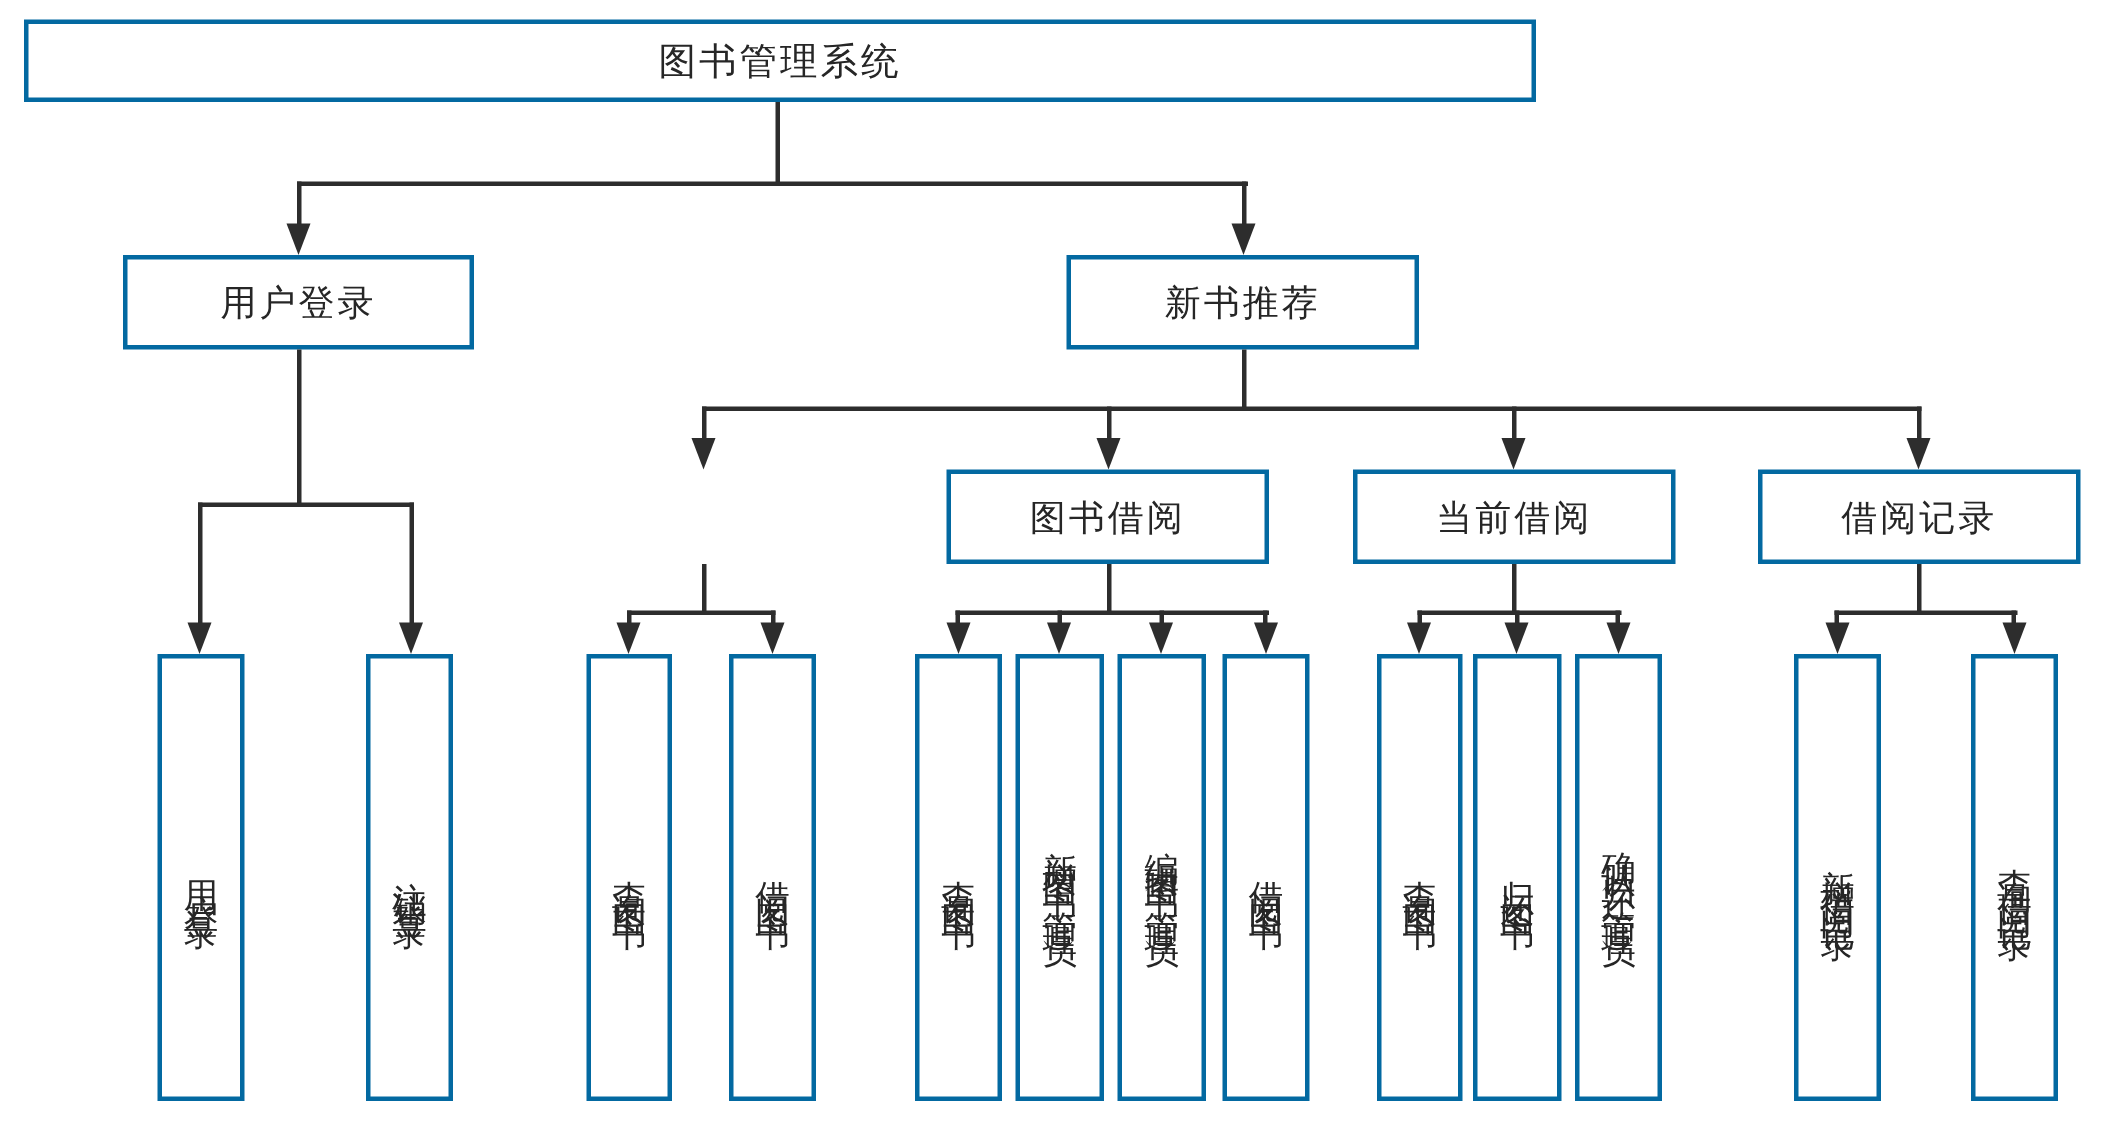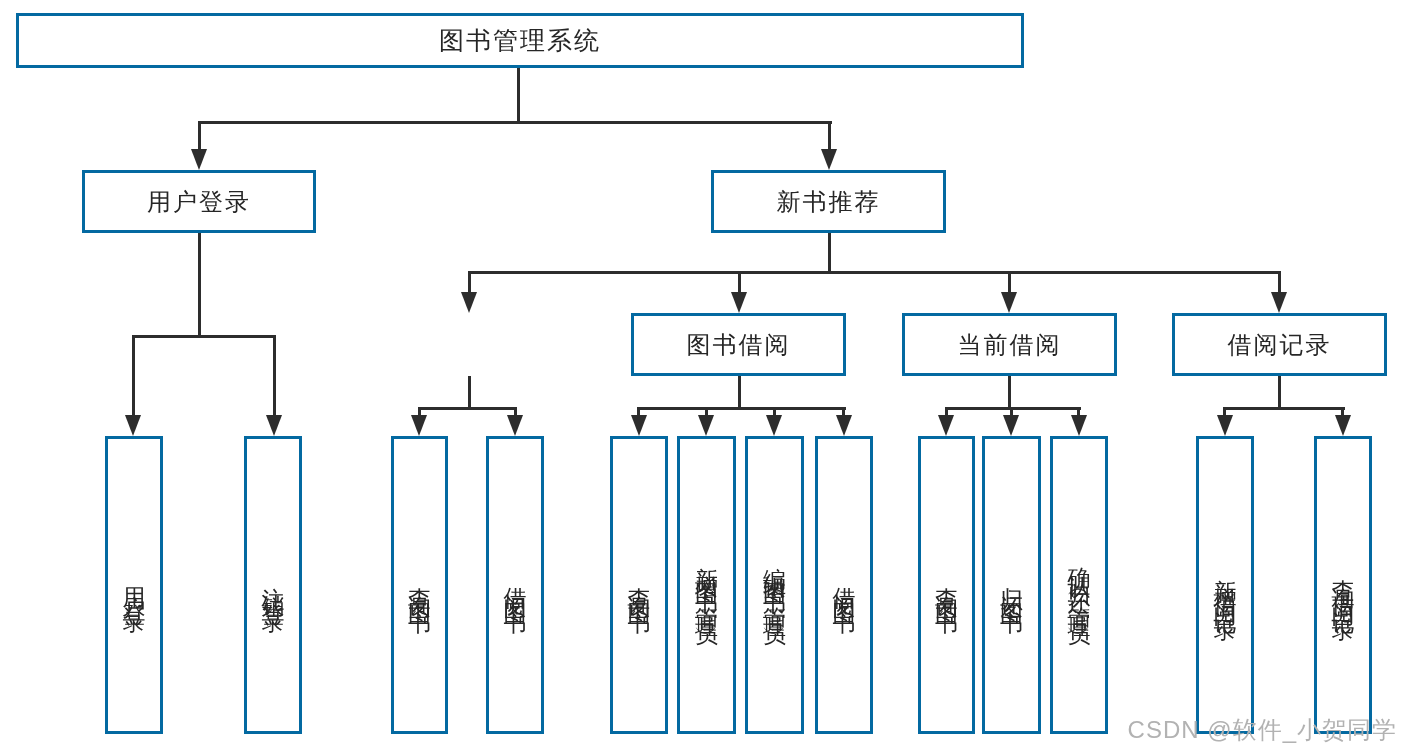--- a/index.html
+++ b/index.html
@@ -177,15 +177,14 @@
     <span class="vlabel">确认归还（管理员）</span>
   </div>
 
   <div class="box leaf" style="left:1196px;top:436px;width:58px;height:298px">
     <span class="vlabel">新增借阅记录</span>
   </div>
   <div class="box leaf" style="left:1314px;top:436px;width:58px;height:298px">
     <span class="vlabel">查询借阅记录</span>
   </div>
 
-  <div class="watermark">CSDN @软件_小贺同学</div>
 
 </div>
 
 </body></html>

